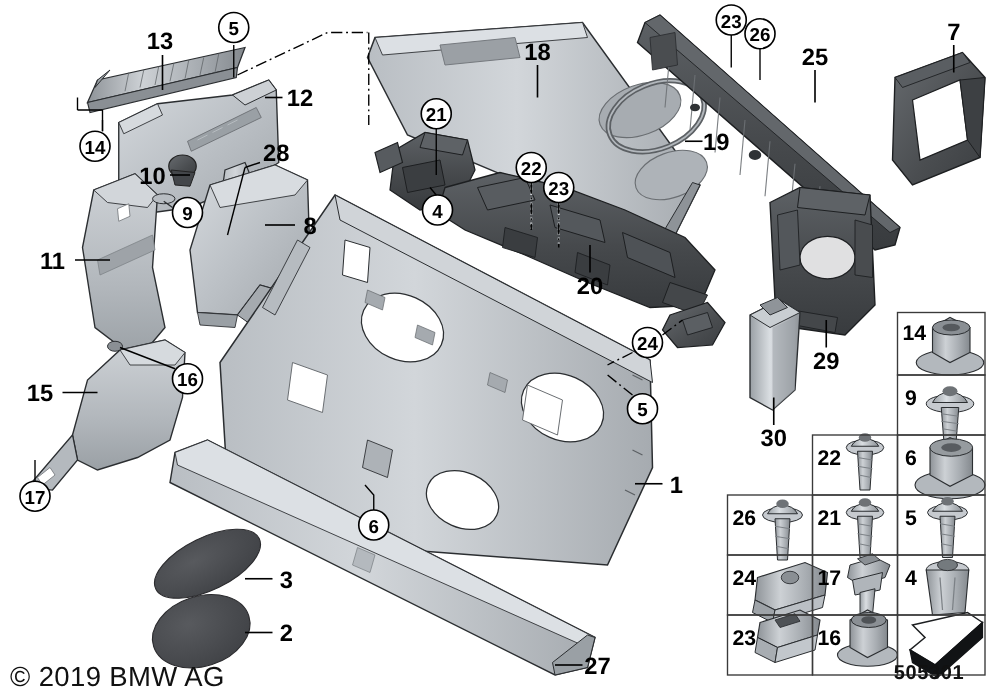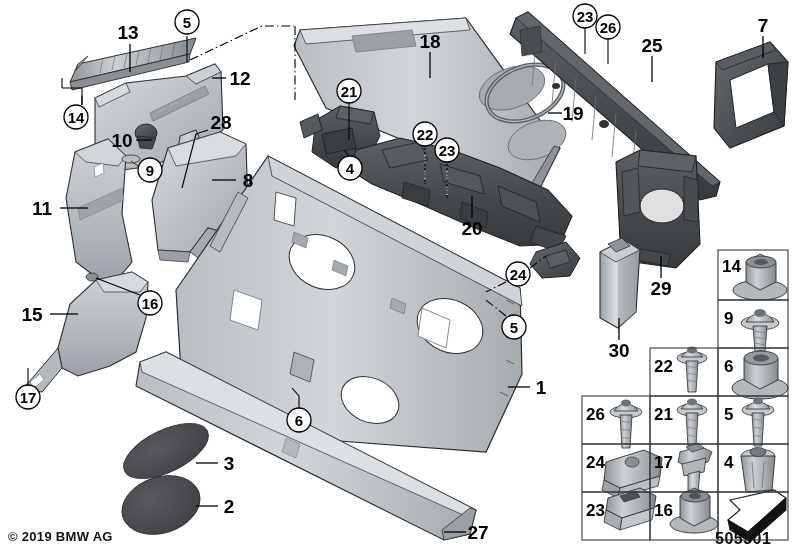--- a/index.html
+++ b/index.html
@@ -7,21 +7,21 @@
   #root{position:relative;width:800px;height:560px;background:#ffffff;overflow:hidden;}
   svg.layer{position:absolute;left:0;top:0;width:800px;height:560px;}
   .num{font-family:"Liberation Sans",sans-serif;font-weight:bold;font-size:19px;fill:#000;}
   .num-sm{font-family:"Liberation Sans",sans-serif;font-weight:bold;font-size:15px;fill:#000;}
   .gridnum{font-family:"Liberation Sans",sans-serif;font-weight:bold;font-size:17px;fill:#000;}
   .leader{stroke:#000;stroke-width:1.3;fill:none;}
   .leaderthin{stroke:#000;stroke-width:1.1;fill:none;}
   .dashleader{stroke:#000;stroke-width:1.1;fill:none;stroke-dasharray:9 3 1.5 3;}
   .bub{fill:#fff;stroke:#000;stroke-width:1.3;}
   .cellbox{fill:none;stroke:#3a3a3a;stroke-width:1.1;}
-  .copyright{position:absolute;left:8px;top:529px;font-size:13px;font-weight:bold;color:#111;letter-spacing:.3px;}
+  .copyright{position:absolute;left:8px;top:529px;font-size:22px;font-weight:normal;color:#111;letter-spacing:.3px;}
   .diagid{position:absolute;left:715px;top:530px;font-size:16px;font-weight:bold;color:#111;letter-spacing:.5px;}
 </style>
 </head>
 <body>
 
 <div id="root">
 
   <svg class="layer" viewBox="0 0 800 560">
     <defs>
       <linearGradient id="gL1" x1="0" y1="0" x2="1" y2="1">

